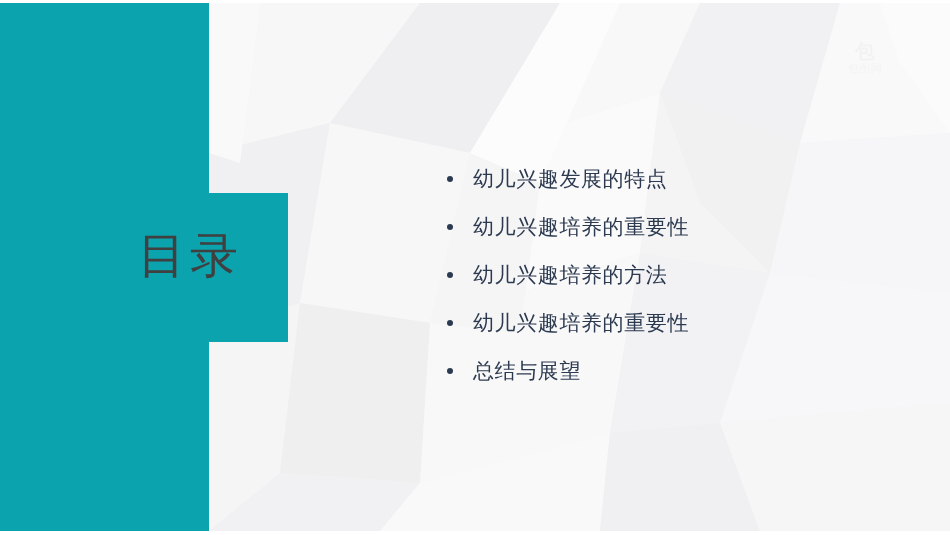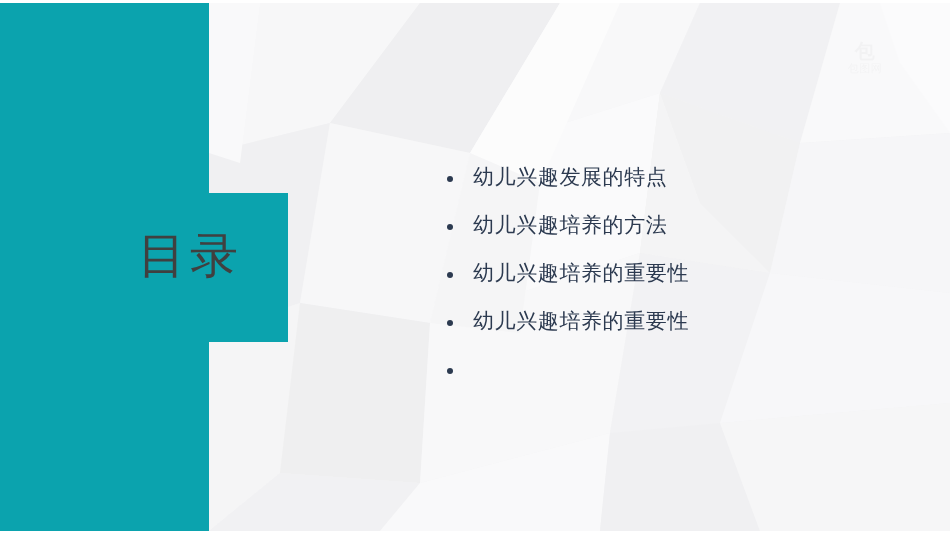--- a/index.html
+++ b/index.html
@@ -106,21 +106,21 @@
   }
   .agenda-item {
     position: relative;
     height: 48px;
     line-height: 48px;
     padding-left: 30px;
     color: #2c3a50;
     font-size: 21px;
     letter-spacing: 0.6px;
     white-space: nowrap;
-    font-family: Liberation Mono, monospace;
+    font-family: Liberation Sans, sans-serif;
   }
   .agenda-item .bullet {
     position: absolute;
     left: 4px;
     top: 50%;
     width: 6px;
     height: 6px;
     margin-top: -3px;
     border-radius: 50%;
     background: #2c3a50;
@@ -182,31 +182,32 @@
 
   <div class="section-title">目录</div>
 
   <ul class="agenda">
     <li class="agenda-item">
       <span class="bullet"></span>
       <span>幼儿兴趣发展的特点</span>
     </li>
     <li class="agenda-item">
       <span class="bullet"></span>
+      <span>幼儿兴趣培养的重要性</span>
+    </li>
+    <li class="agenda-item">
+      <span class="bullet"></span>
       <span>幼儿兴趣培养的方法</span>
     </li>
     <li class="agenda-item">
       <span class="bullet"></span>
       <span>幼儿兴趣培养的重要性</span>
     </li>
     <li class="agenda-item">
       <span class="bullet"></span>
-      <span>幼儿兴趣培养的重要性</span>
-    </li>
-    <li class="agenda-item">
-      <span class="bullet"></span>
+      <span>总结与展望</span>
     </li>
   </ul>
 
   <div class="edge-top"></div>
   <div class="edge-bottom"></div>
 
 </div>
 
 </body></html>

